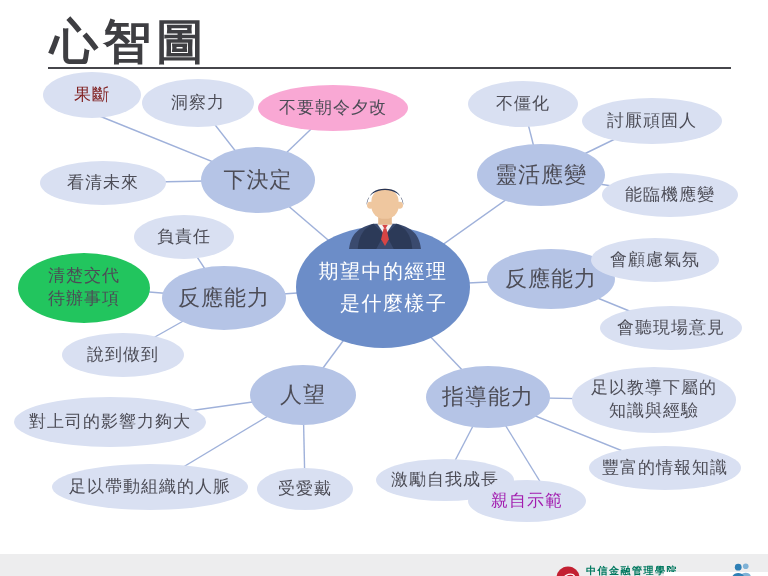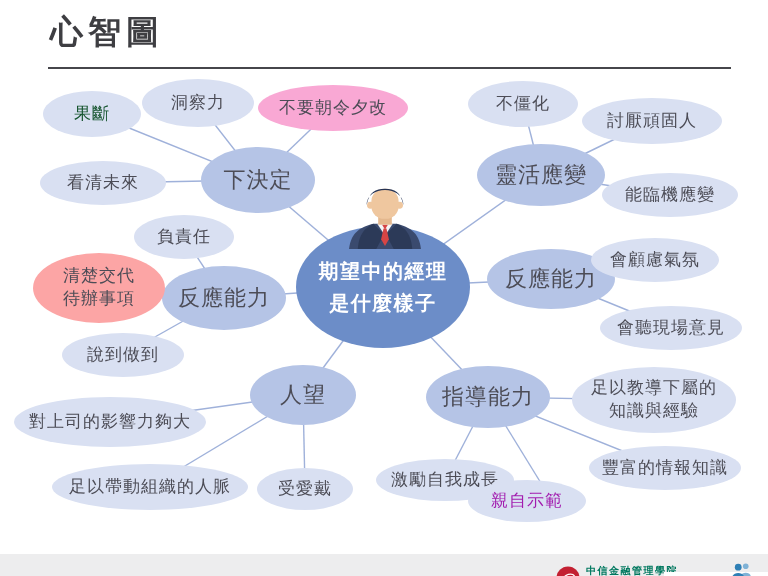--- a/index.html
+++ b/index.html
@@ -3,35 +3,35 @@
 <meta charset="utf-8">
 <style>
   html,body { margin:0; padding:0; }
   body {
     width:768px; height:576px; position:relative; overflow:hidden;
     background:#ffffff;
     font-family:"Liberation Sans","DejaVu Sans",sans-serif;
   }
   .slide-title {
     position:absolute; left:50px; top:10px;
-    font-size:33px; font-weight:bold; color:#3e3e42; letter-spacing:5px;
+    font-size:48px; font-weight:bold; color:#3e3e42; letter-spacing:5px;
   }
   .title-rule {
     position:absolute; left:48px; top:67px; width:683px; height:2px; background:#46464b;
   }
   #stage { position:absolute; left:0; top:0; width:768px; height:576px; }
   #edges { position:absolute; left:0; top:0; }
   .node {
     position:absolute; display:flex; align-items:center; justify-content:center;
     border-radius:50%; text-align:center; white-space:pre-line;
     letter-spacing:1px; line-height:1.35;
   }
   .node.leaf   { font-size:17px; }
   .node.branch { font-size:22px; }
-  .node.center { font-size:20px; line-height:1.6; letter-spacing:1.5px; font-weight:700; }
+  .node.center { font-size:20px; line-height:1.6; letter-spacing:1.5px; font-weight:400;text-align:right; }
   .avatar { position:absolute; left:346px; top:179px; width:78px; height:70px; }
 
   .footer-bar { position:absolute; left:0; top:554px; width:768px; height:52px; }
   .footer-logo { position:absolute; left:556px; top:12px; width:24px; height:24px; }
   .school-block { position:absolute; left:586px; top:10px; }
   .school-zh { font-size:10px; font-weight:bold; letter-spacing:1.5px; }
   .school-en { font-size:6.5px; letter-spacing:0.6px; margin-top:2px; }
   .talent-bg { position:absolute; left:664px; top:18px; width:104px; height:25px; background:#ffffff; }
   .people-icon { position:absolute; left:731px; top:8px; width:21px; height:16px; }
   .talent-text {
@@ -71,31 +71,31 @@
       <line x1="303" y1="395" x2="305" y2="489" stroke="#9fb1da" stroke-width="1.4"></line>
       <line x1="488" y1="397" x2="654" y2="400" stroke="#9fb1da" stroke-width="1.4"></line>
       <line x1="488" y1="397" x2="665" y2="468" stroke="#9fb1da" stroke-width="1.4"></line>
       <line x1="488" y1="397" x2="445" y2="480" stroke="#9fb1da" stroke-width="1.4"></line>
       <line x1="488" y1="397" x2="552" y2="501" stroke="#9fb1da" stroke-width="1.4"></line>
     </svg>
 
 <div class="node center" style="left: 296px; top: 226px; width: 174px; height: 122px; background: rgb(108, 141, 200); color: rgb(255, 255, 255);">期望中的經理
 是什麼樣子</div>
     <div class="node branch" style="left: 201px; top: 147px; width: 114px; height: 66px; background: rgb(181, 196, 230); color: rgb(76, 76, 86);">下決定</div>
-    <div class="node leaf" style="left: 43px; top: 91px; width: 98px; height: 46px; background: rgb(217, 224, 242); color: #14532d;">果斷</div>
+    <div class="node leaf" style="left: 43px; top: 72px; width: 98px; height: 46px; background: rgb(217, 224, 242); color: #7f1d1d;">果斷</div>
     <div class="node leaf" style="left: 142px; top: 79px; width: 112px; height: 48px; background: rgb(217, 224, 242); color: rgb(76, 76, 86);">洞察力</div>
     <div class="node leaf" style="left: 258px; top: 85px; width: 150px; height: 46px; background: #f9a8d4; color: rgb(76, 76, 86);">不要朝令夕改</div>
     <div class="node leaf" style="left: 40px; top: 161px; width: 126px; height: 44px; background: rgb(217, 224, 242); color: rgb(76, 76, 86);">看清未來</div>
     <div class="node branch" style="left: 477px; top: 144px; width: 128px; height: 62px; background: rgb(181, 196, 230); color: rgb(76, 76, 86);">靈活應變</div>
     <div class="node leaf" style="left: 468px; top: 81px; width: 110px; height: 46px; background: rgb(217, 224, 242); color: rgb(76, 76, 86);">不僵化</div>
     <div class="node leaf" style="left: 582px; top: 98px; width: 140px; height: 46px; background: rgb(217, 224, 242); color: rgb(76, 76, 86);">討厭頑固人</div>
     <div class="node leaf" style="left: 602px; top: 173px; width: 136px; height: 44px; background: rgb(217, 224, 242); color: rgb(76, 76, 86);">能臨機應變</div>
     <div class="node branch" style="left: 162px; top: 266px; width: 124px; height: 64px; background: rgb(181, 196, 230); color: rgb(76, 76, 86);">反應能力</div>
     <div class="node leaf" style="left: 134px; top: 215px; width: 100px; height: 44px; background: rgb(217, 224, 242); color: rgb(76, 76, 86);">負責任</div>
-    <div class="node leaf" style="left: 33px; top: 253px; width: 132px; height: 70px; background: #fca5a5; color: rgb(76, 76, 86);">清楚交代
+    <div class="node leaf" style="left: 18px; top: 253px; width: 132px; height: 70px; background: #22c55e; color: rgb(76, 76, 86);">清楚交代
 待辦事項</div>
     <div class="node leaf" style="left: 62px; top: 333px; width: 122px; height: 44px; background: rgb(217, 224, 242); color: rgb(76, 76, 86);">說到做到</div>
     <div class="node branch" style="left: 487px; top: 249px; width: 128px; height: 60px; background: rgb(181, 196, 230); color: rgb(76, 76, 86);">反應能力</div>
     <div class="node leaf" style="left: 591px; top: 238px; width: 128px; height: 44px; background: rgb(217, 224, 242); color: rgb(76, 76, 86);">會顧慮氣氛</div>
     <div class="node leaf" style="left: 600px; top: 306px; width: 142px; height: 44px; background: rgb(217, 224, 242); color: rgb(76, 76, 86);">會聽現場意見</div>
     <div class="node branch" style="left: 250px; top: 365px; width: 106px; height: 60px; background: rgb(181, 196, 230); color: rgb(76, 76, 86);">人望</div>
     <div class="node leaf" style="left: 14px; top: 397px; width: 192px; height: 50px; background: rgb(217, 224, 242); color: rgb(76, 76, 86);">對上司的影響力夠大</div>
     <div class="node leaf" style="left: 52px; top: 464px; width: 196px; height: 46px; background: rgb(217, 224, 242); color: rgb(76, 76, 86);">足以帶動組織的人脈</div>
     <div class="node branch" style="left: 426px; top: 366px; width: 124px; height: 62px; background: rgb(181, 196, 230); color: rgb(76, 76, 86);">指導能力</div>
     <div class="node leaf" style="left: 257px; top: 468px; width: 96px; height: 42px; background: rgb(217, 224, 242); color: rgb(76, 76, 86);">受愛戴</div>

